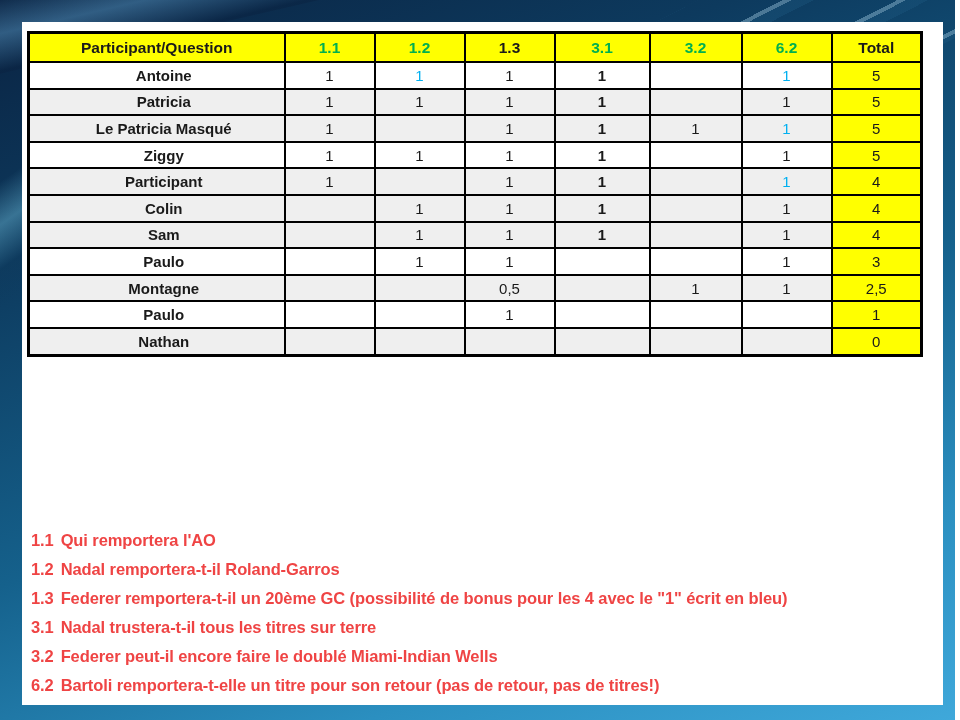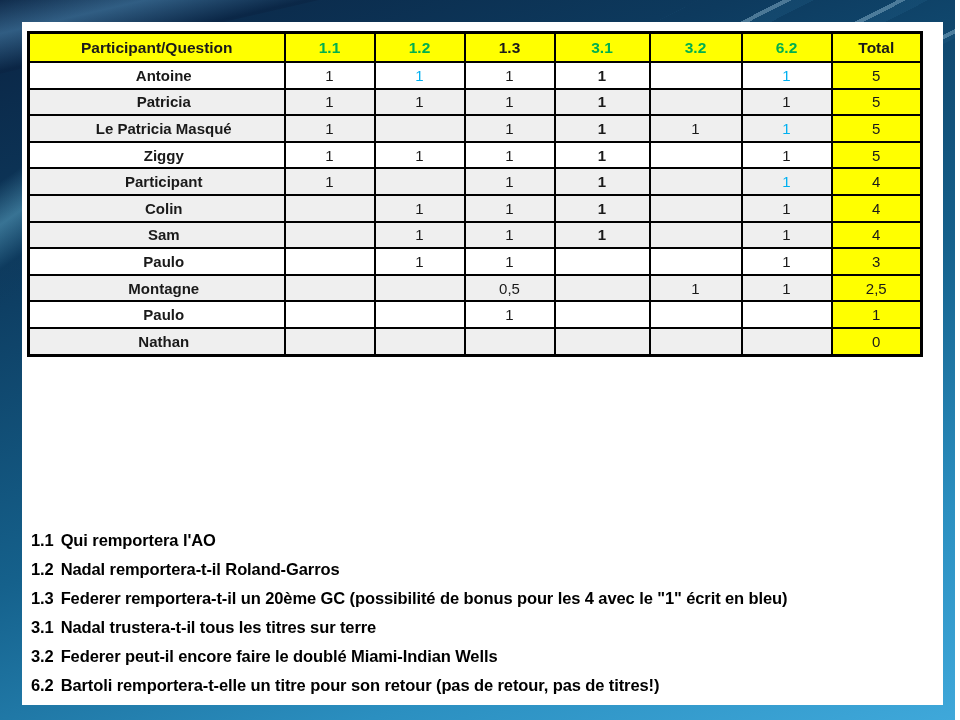--- a/index.html
+++ b/index.html
@@ -50,21 +50,21 @@
   }
   table.scores thead th.col-green { color:#00b050; }
   table.scores tbody td { height:24.6px; background:#ffffff; }
   table.scores tbody tr.shaded td { background:#efefef; }
   table.scores td.name-cell { font-weight:bold; font-size:15px;padding-left:14px; }
   table.scores td.col31 { font-weight:bold; }
   table.scores td.blue-val { color:#00b0f0; }
   table.scores tbody td.total-cell { background:#ffff00 !important; }
   .legend {
     position:absolute; left:9px; top:504px; width:900px;
-    font-weight:bold; color:#000000; font-size:16.5px; line-height:29px;
+    font-weight:bold; color:#ef4444; font-size:16.5px; line-height:29px;
     letter-spacing:-0.1px;
   }
   .legend-line span.num { margin-right:7px; }
 </style>
 </head>
 <body>
 
 <div class="slide">
   <div class="swoosh swoosh-tl"></div>
   <div class="swoosh swoosh-tr"></div>

